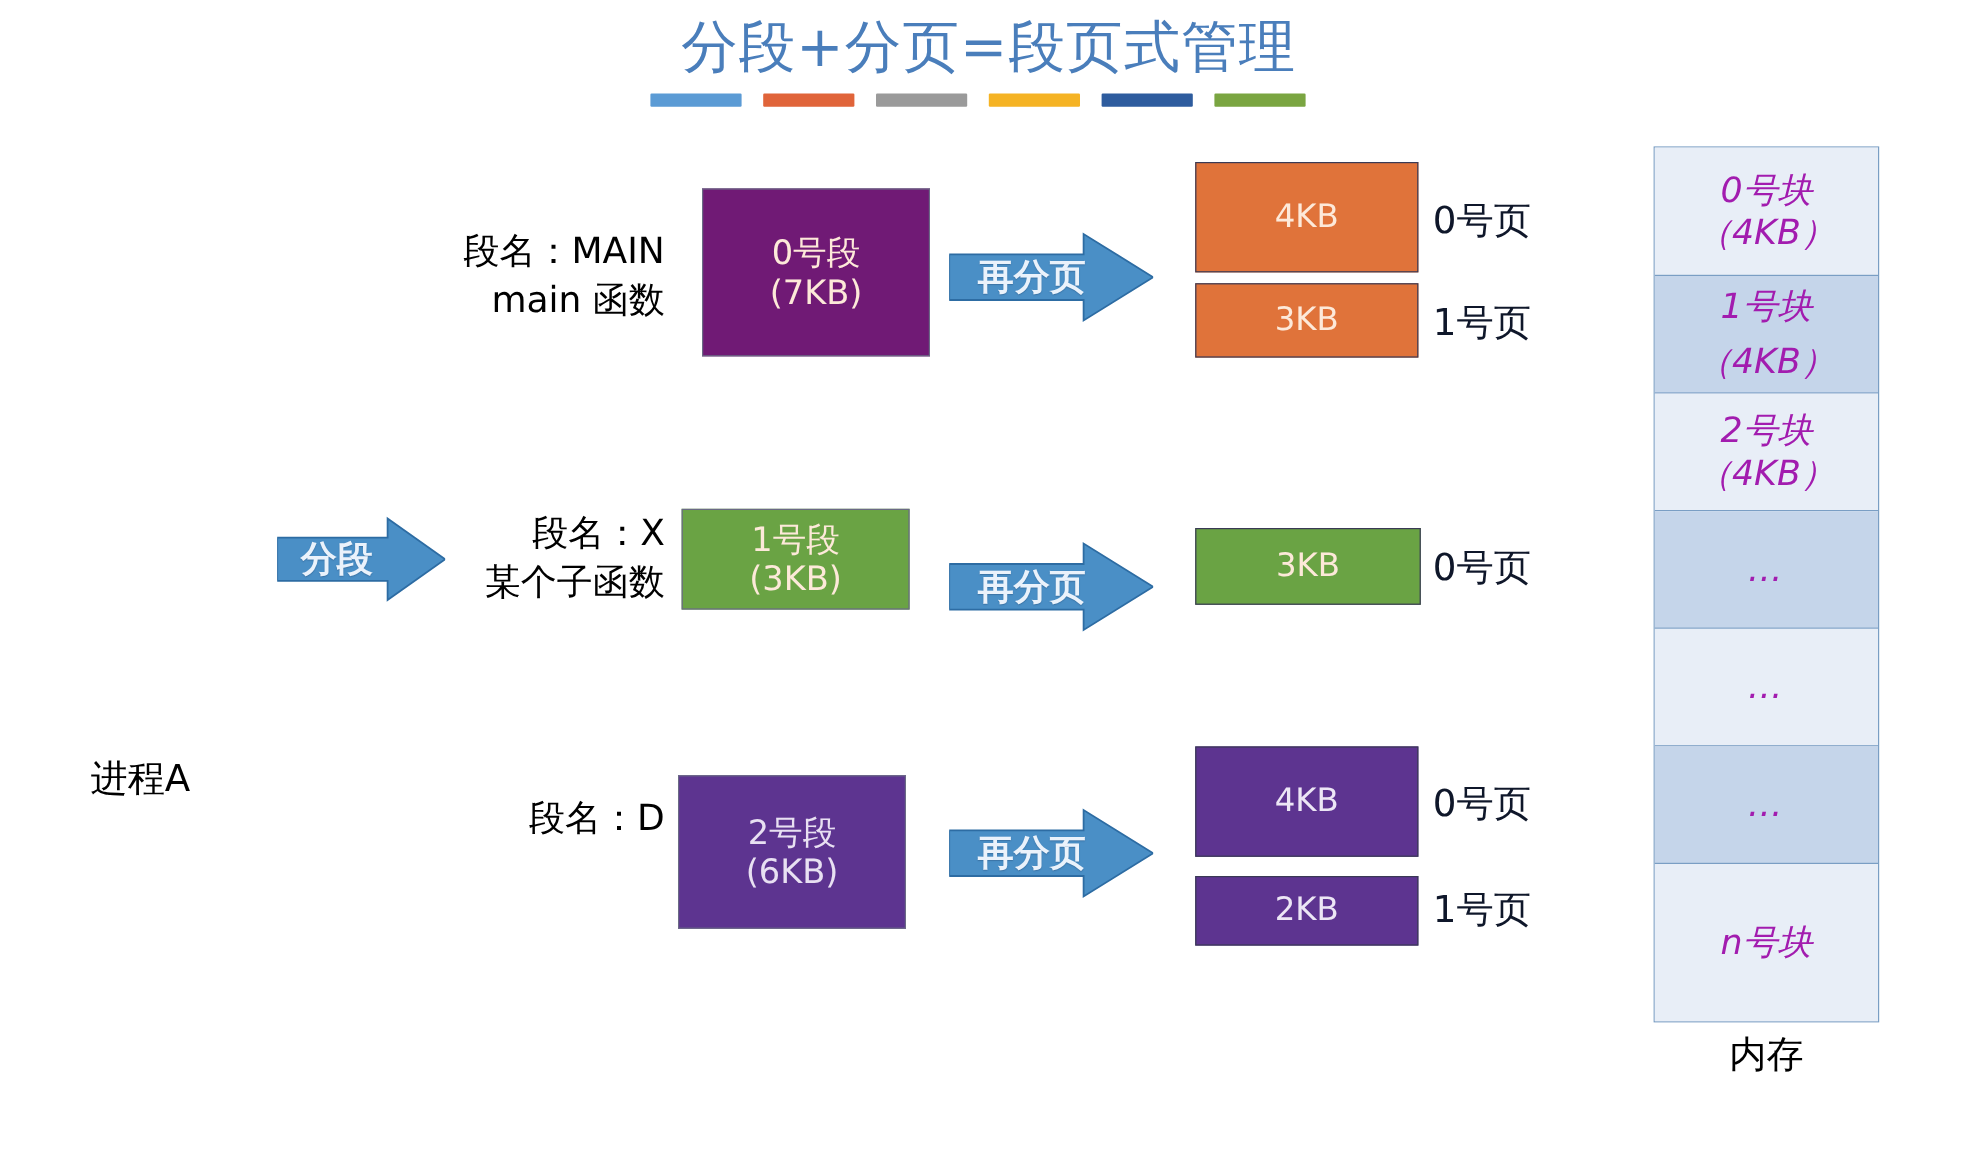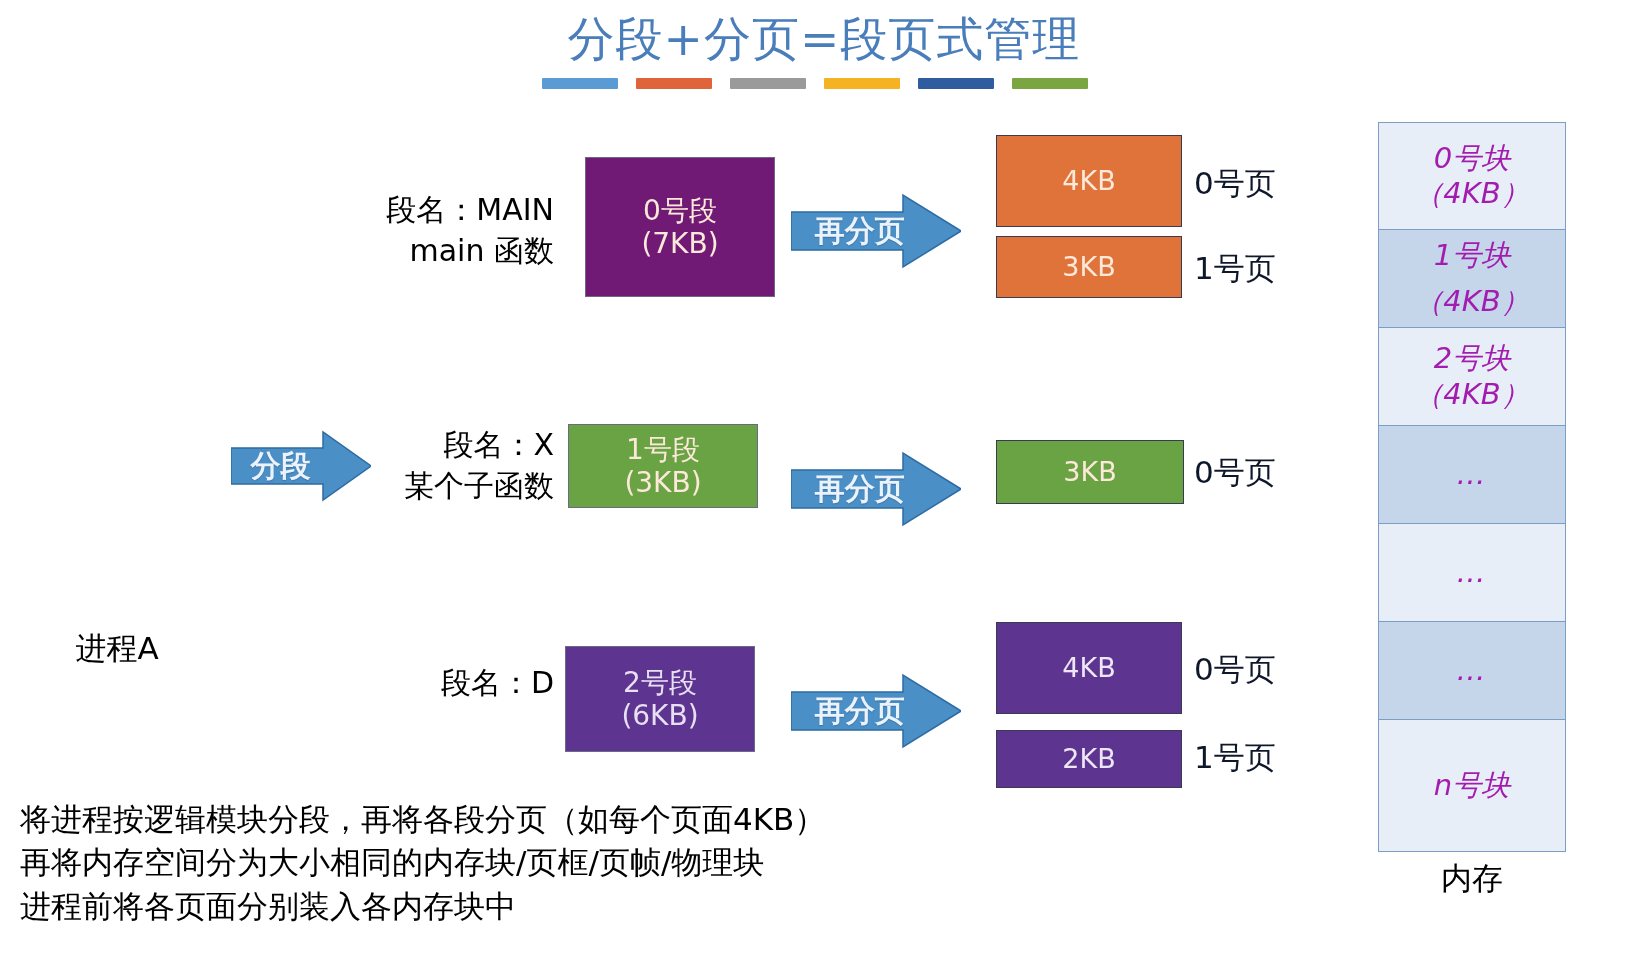--- a/index.html
+++ b/index.html
@@ -49,21 +49,21 @@
   }
   .proc-label{
     left:0px;top:628px;width:222px;text-align:center;
     font-family:"DejaVu Sans","Liberation Sans",sans-serif;
     font-size:31px;color:#000;
   }
 
   .seg-box{font-size:28px;border:1px solid #6a6a85;}
   #seg0{left:562px;top:157px;width:190px;height:140px;background:#701a75;margin-left:17px;}
   #seg1{left:562px;top:424px;width:190px;height:84px;background:#6aa344;}
-  #seg2{left:559px;top:646px;width:190px;height:106px;background:#5d3490;color:#e8e0f2;}
+  #seg2{left:559px;top:646px;width:190px;height:128px;background:#5d3490;color:#e8e0f2;}
 
   .seg-name{
     font-family:"DejaVu Sans","Liberation Sans",sans-serif;
     font-size:30px;color:#000;text-align:right;line-height:1.35;
     white-space:nowrap;
   }
   #segname0{left:300px;top:190px;width:248px;}
   #segname1{left:300px;top:425px;width:248px;}
   #segname2{left:292px;top:663px;width:256px;}
 
@@ -248,19 +248,14 @@
     </div>
     <div class="mrow dark" style="flex:0 0 98px;">
       <div class="dots">…</div>
     </div>
     <div class="mrow light" style="flex:1 1 auto;">
       <div>n号块</div>
     </div>
   </div>
   <div class="abs" id="mem-label">内存</div>
 
-  <div class="abs" id="caption">
-    <div>将进程按逻辑模块分段，再将各段分页（如每个页面4KB）</div>
-    <div>再将内存空间分为大小相同的内存块/页框/页帧/物理块</div>
-    <div>进程前将各页面分别装入各内存块中</div>
-  </div>
 
 </div>
 
 </body></html>

